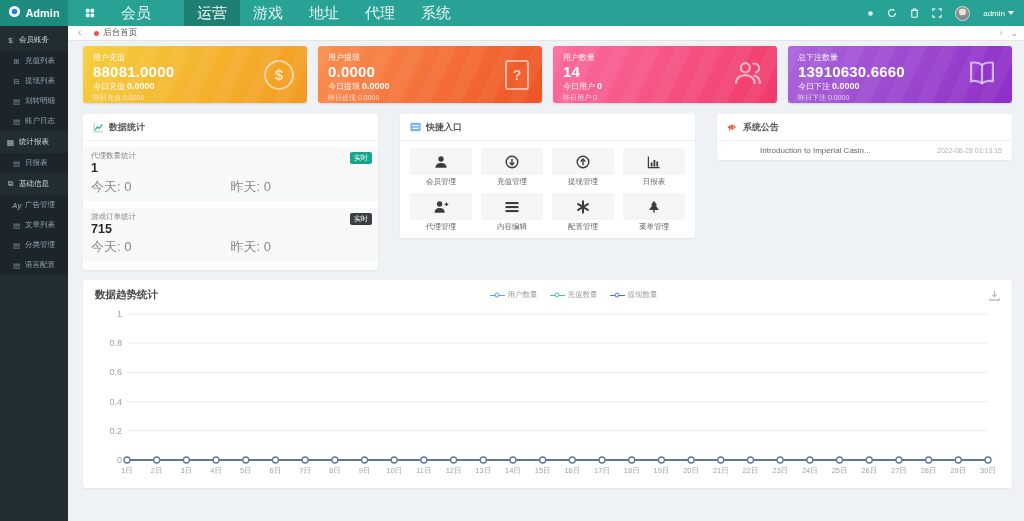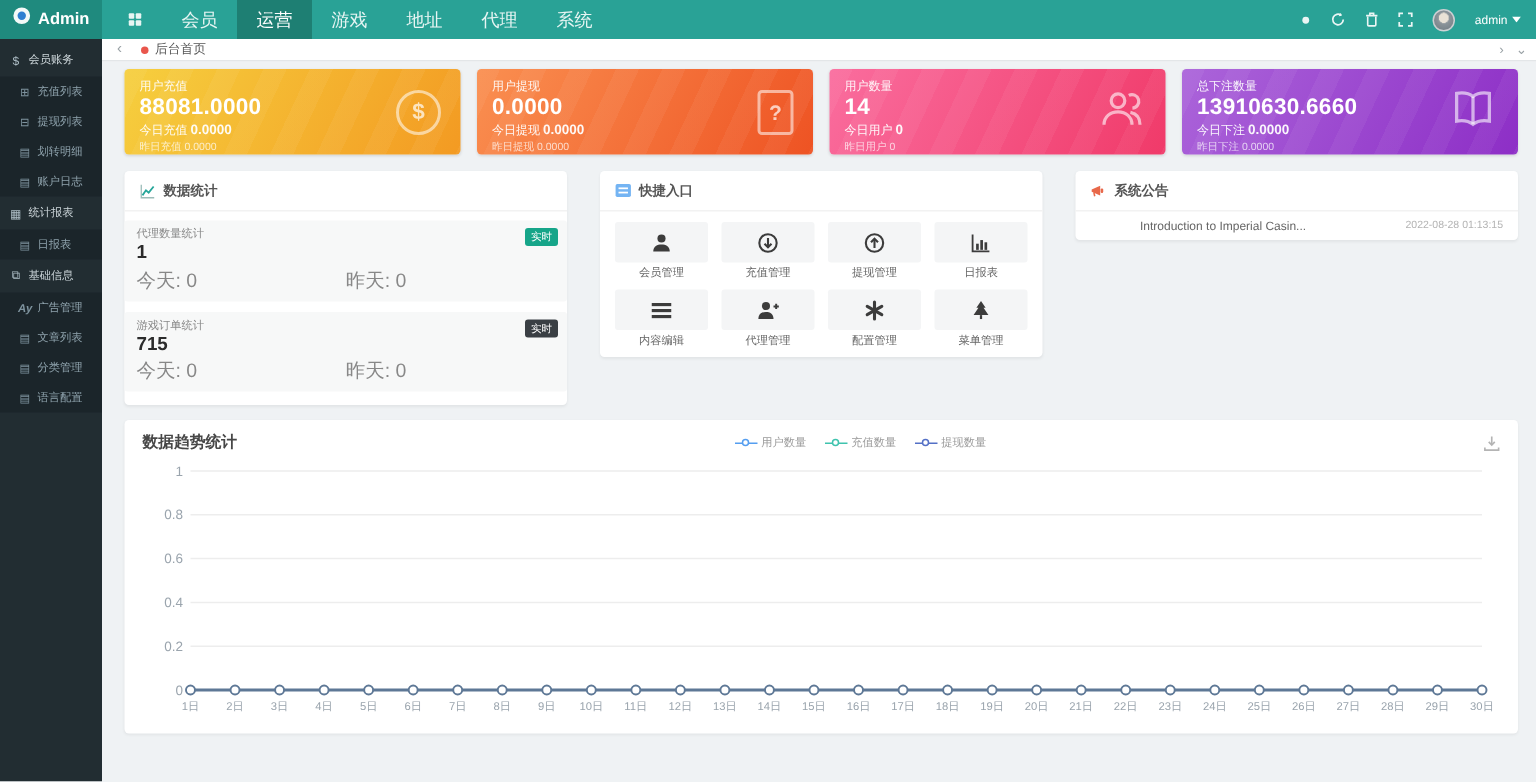--- a/index.html
+++ b/index.html
@@ -7,23 +7,23 @@
     font-family:"Liberation Sans","DejaVu Sans",sans-serif; }
   .app { position:relative; width:1024px; height:521px; }
 
   
   .navbar { position:absolute; top:0; left:0; right:0; height:26px; background:#29a296;
     display:flex; align-items:center; z-index:30; }
   .brand { width:68px; height:26px; background:#1f8a7e; display:flex; align-items:center;
     justify-content:center; gap:4px; cursor:pointer; }
   .brand-text { color:#fff; font-weight:bold; font-size:11px; }
   .nav-menu { display:flex; height:26px; align-items:stretch; margin-left:4px; }
-  .nav-item { color:#e7f5f3; font-size:12px; padding:0 13px; display:flex; align-items:center;
+  .nav-item { color:#e7f5f3; font-size:15px; padding:0 13px; display:flex; align-items:center;
     cursor:pointer; }
-  .nav-item.active { background:#1e7f73; color:#fff; }
+  .nav-item.active { background:#1e7f73; color:#fff;margin-left:20px; }
   .nav-right { margin-left:auto; display:flex; align-items:center; gap:13px; padding-right:10px; }
   .nav-ico { display:flex; align-items:center; cursor:pointer; opacity:.9; }
   .avatar { width:15px; height:15px; border-radius:50%;
     background:radial-gradient(circle at 50% 38%, #e9e2d6 32%, #8d969c 34%, #6f7a80 100%);
     border:1px solid rgba(255,255,255,.6); }
   .nav-user { color:#fff; font-size:8px; display:flex; align-items:center; gap:3px; cursor:pointer; }
 
   
   .tabbar { position:absolute; top:26px; left:68px; right:0; height:15px; background:#fff;
     border-bottom:1px solid #e3e6e8; display:flex; align-items:center; padding:0 6px; z-index:20; }
@@ -370,37 +370,37 @@
                   <path d="M1.5,1.5 L1.5,13.5 L13.5,13.5" stroke="#3c3c3c" stroke-width="1.3" fill="none"></path>
                   <rect x="4" y="8" width="1.9" height="4.4" fill="#3c3c3c"></rect>
                   <rect x="7" y="5.4" width="1.9" height="7" fill="#3c3c3c"></rect>
                   <rect x="10" y="7" width="1.9" height="5.4" fill="#3c3c3c"></rect>
                 </svg>
               </div>
             <div class="q-label">日报表</div>
           </div>
           <div class="quick-item">
             <div class="qbox">
+                <svg width="15" height="14" viewBox="0 0 16 15" fill="#3c3c3c">
+                  <circle cx="6" cy="4.3" r="2.9"></circle>
+                  <path d="M0.6,13.6 C0.6,9.8 3.2,8.5 6,8.5 C8.8,8.5 11.4,9.8 11.4,13.6 Z"></path>
+                  <path d="M11.4,4.6 L15.2,4.6 M13.3,2.7 L13.3,6.5" stroke="#3c3c3c" stroke-width="1.4" fill="none"></path>
+                </svg>
+              </div>
+            <div class="q-label">代理管理</div>
+          </div>
+          <div class="quick-item">
+            <div class="qbox">
                 <svg width="14" height="12" viewBox="0 0 14 12" fill="#3c3c3c">
                   <rect x="0.5" y="1" width="13" height="2.1"></rect>
                   <rect x="0.5" y="5" width="13" height="2.1"></rect>
                   <rect x="0.5" y="9" width="13" height="2.1"></rect>
                 </svg>
               </div>
             <div class="q-label">内容编辑</div>
-          </div>
-          <div class="quick-item">
-            <div class="qbox">
-                <svg width="15" height="14" viewBox="0 0 16 15" fill="#3c3c3c">
-                  <circle cx="6" cy="4.3" r="2.9"></circle>
-                  <path d="M0.6,13.6 C0.6,9.8 3.2,8.5 6,8.5 C8.8,8.5 11.4,9.8 11.4,13.6 Z"></path>
-                  <path d="M11.4,4.6 L15.2,4.6 M13.3,2.7 L13.3,6.5" stroke="#3c3c3c" stroke-width="1.4" fill="none"></path>
-                </svg>
-              </div>
-            <div class="q-label">代理管理</div>
           </div>
           <div class="quick-item">
             <div class="qbox">
                 <svg width="14" height="14" viewBox="0 0 15 15" stroke="#3c3c3c" stroke-width="2.2" stroke-linecap="round">
                   <line x1="7.5" y1="1.5" x2="7.5" y2="13.5"></line>
                   <line x1="2.3" y1="4.5" x2="12.7" y2="10.5"></line>
                   <line x1="2.3" y1="10.5" x2="12.7" y2="4.5"></line>
                 </svg>
               </div>
             <div class="q-label">配置管理</div>

